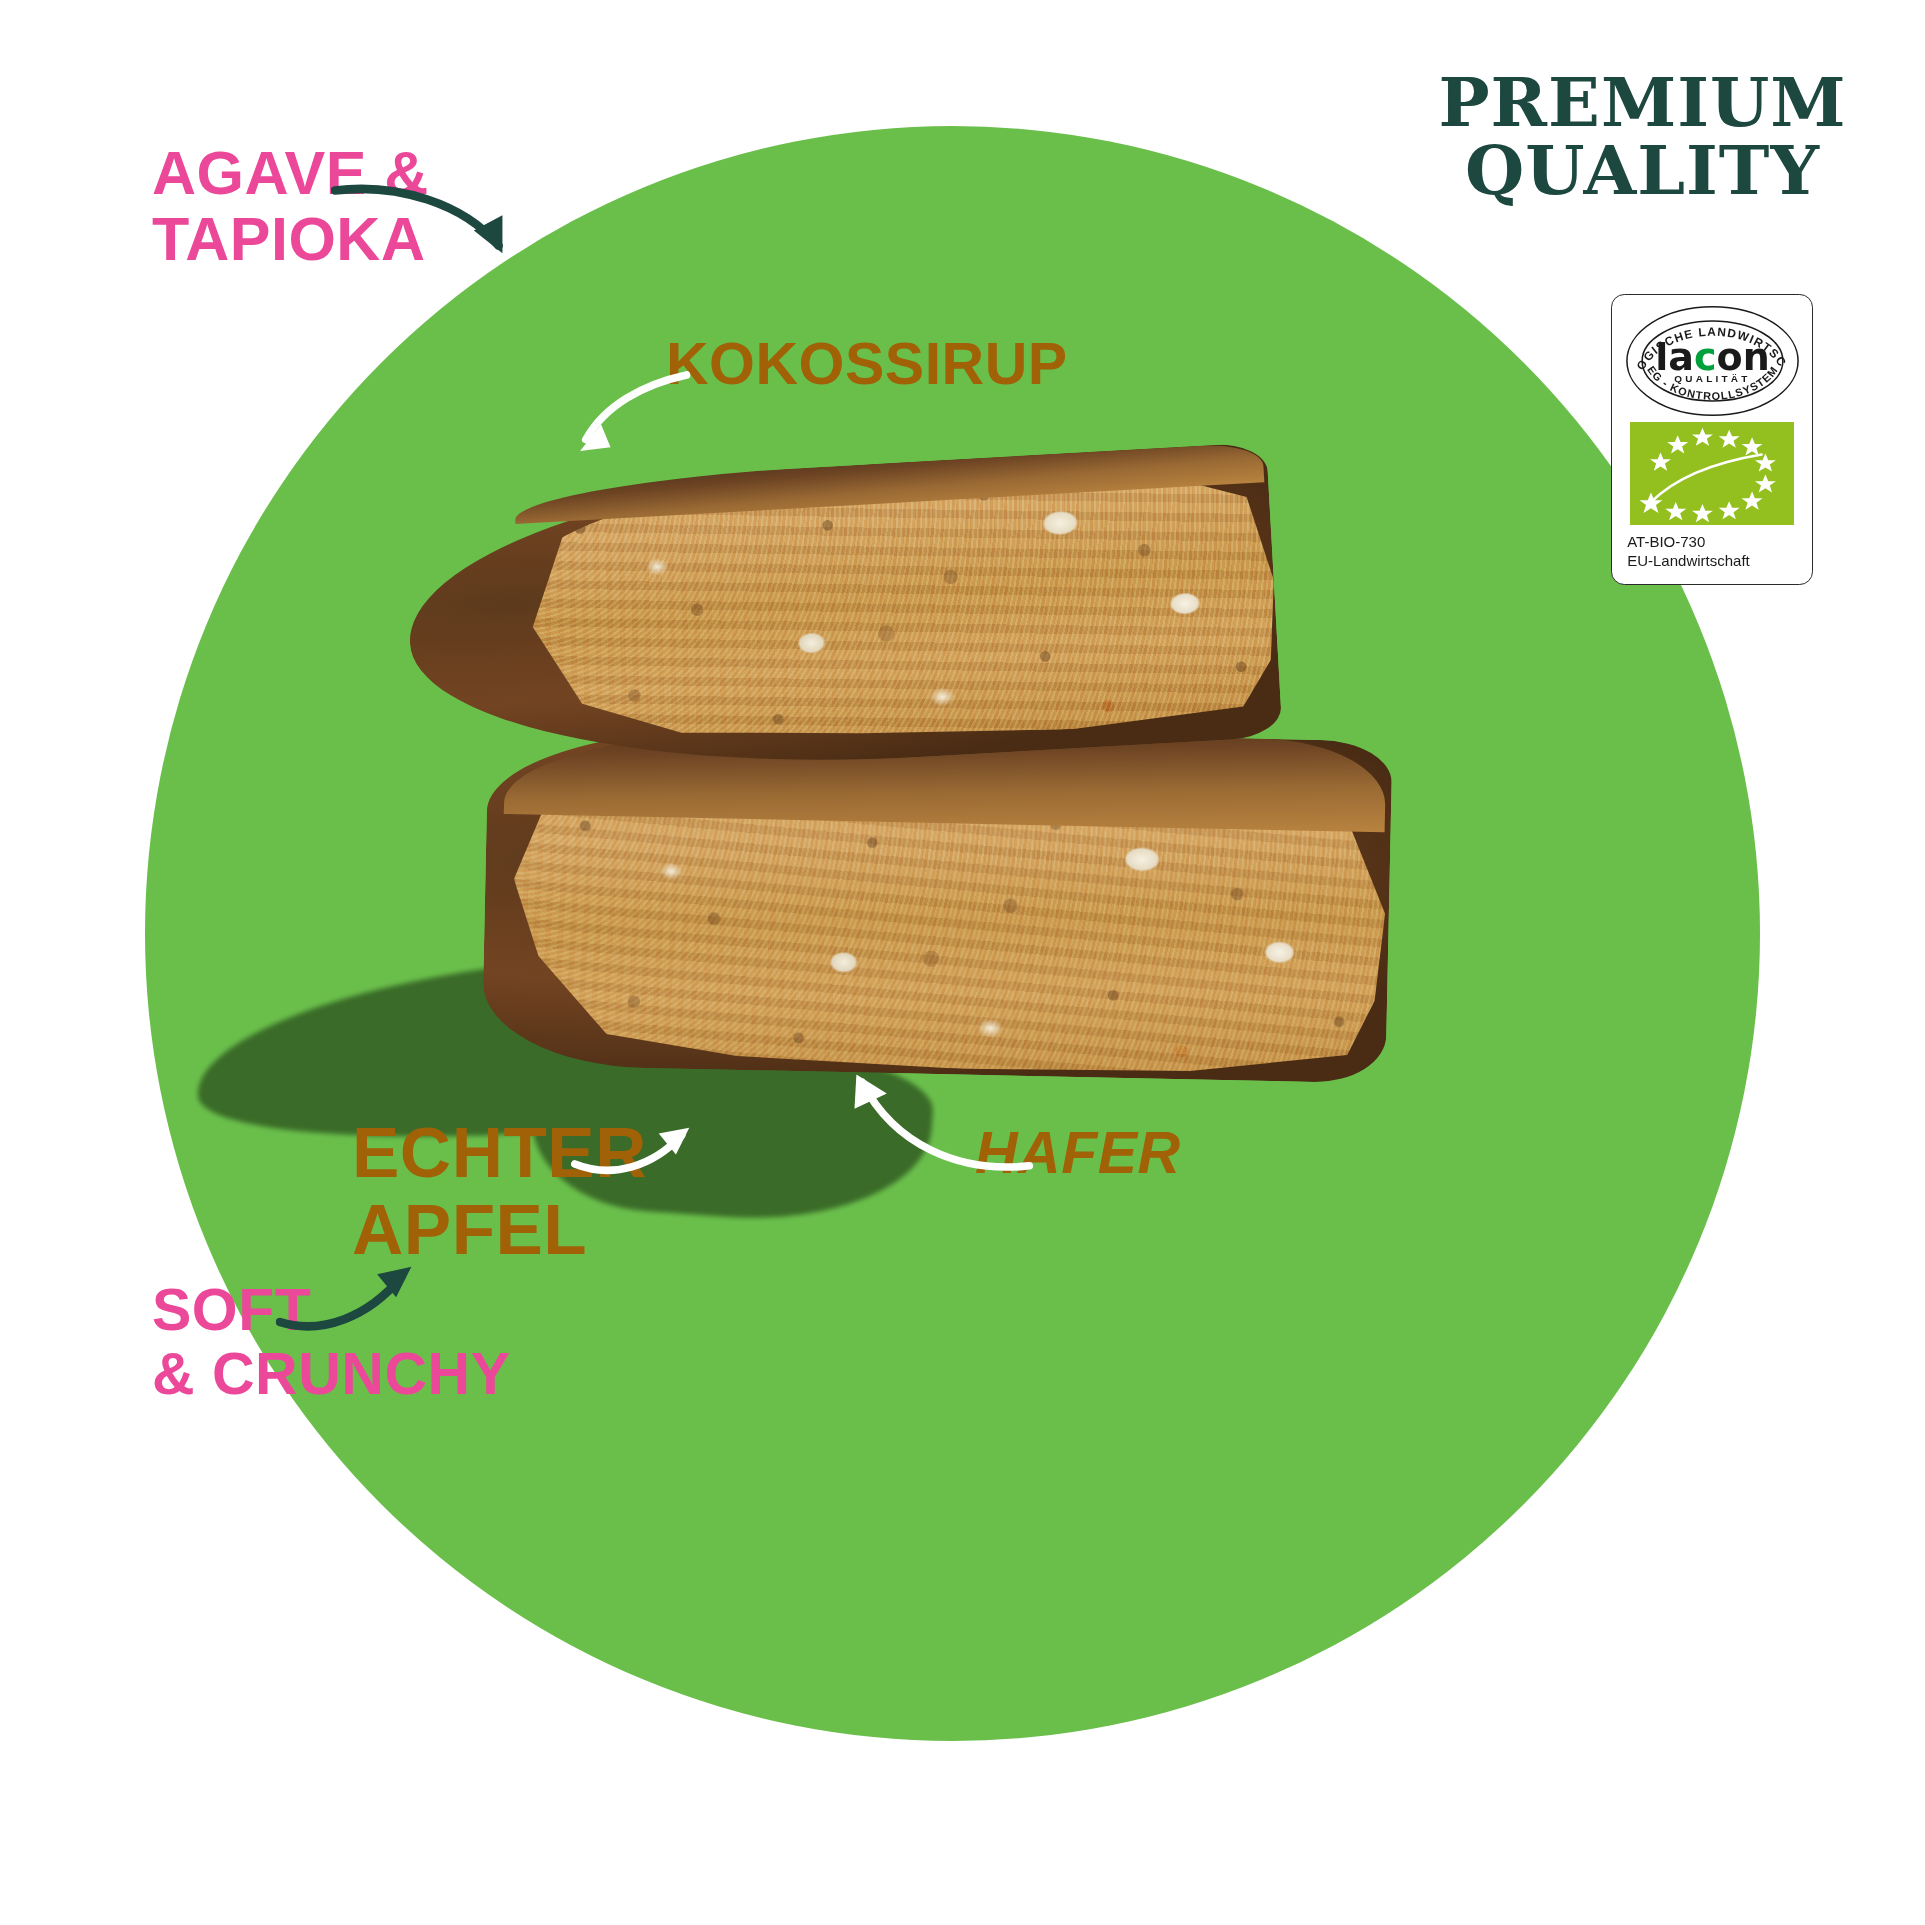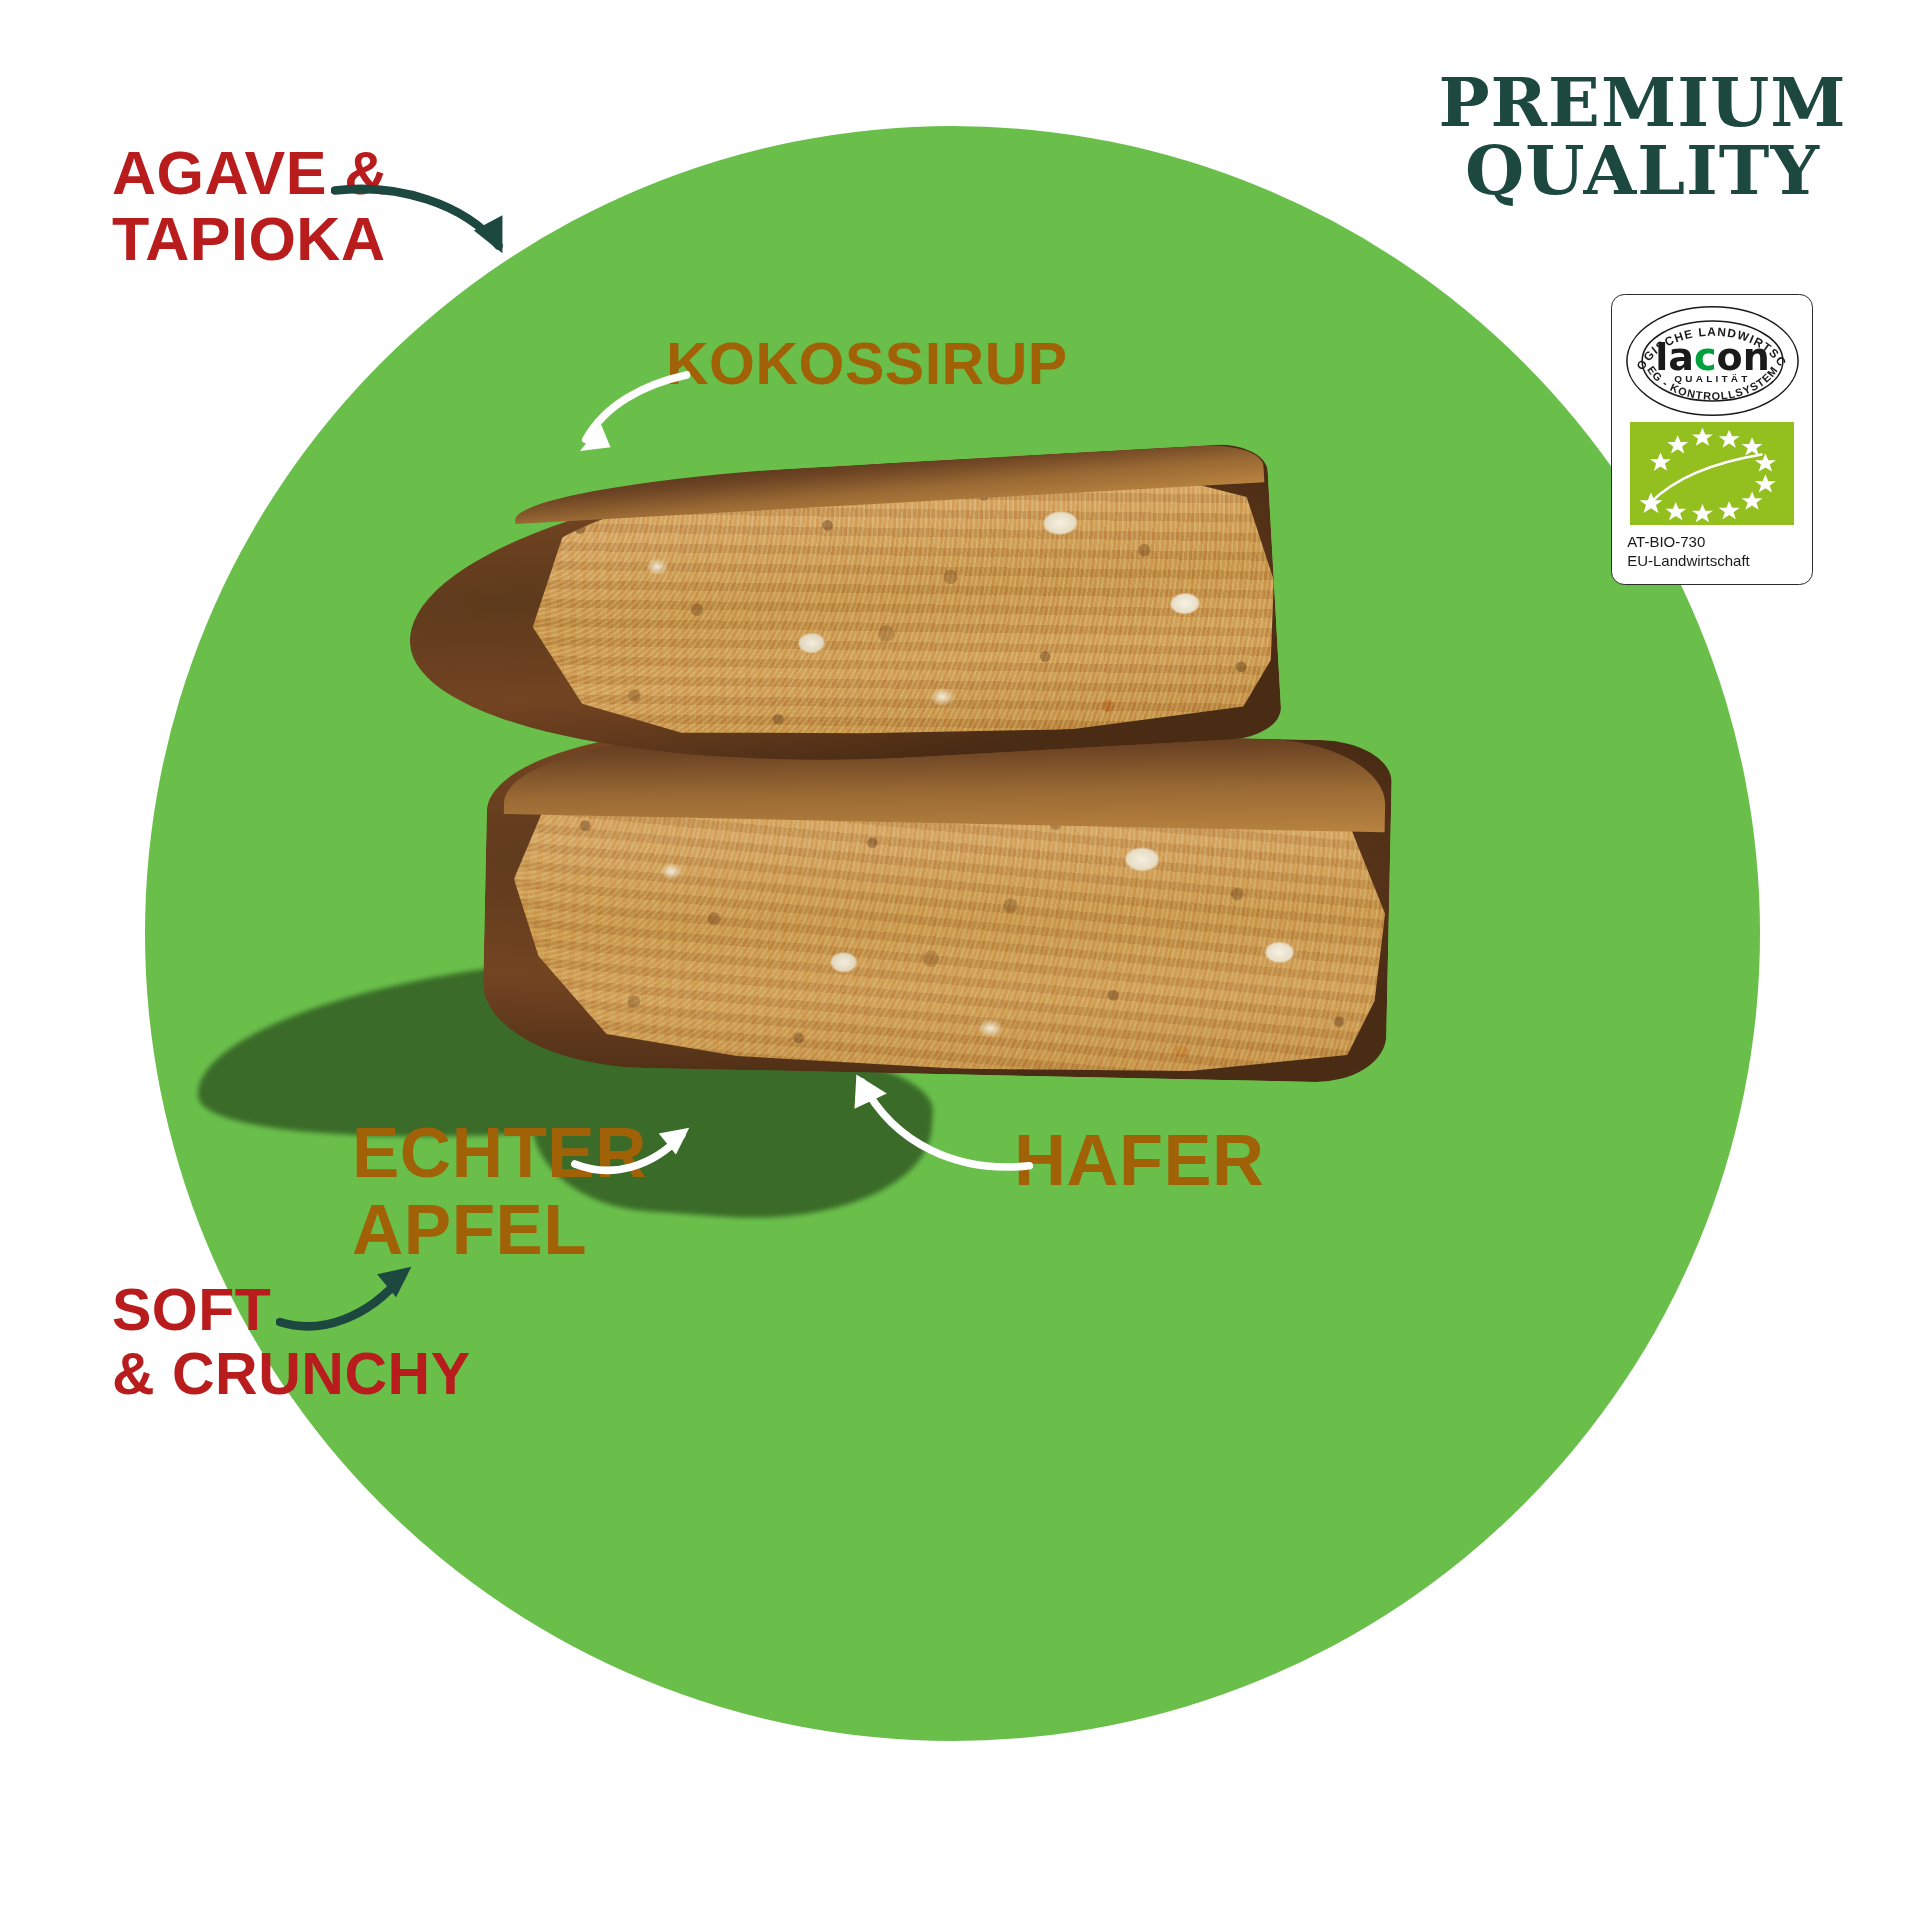--- a/index.html
+++ b/index.html
@@ -129,27 +129,27 @@
 
   
   .label{
     position:absolute;
     font-weight:800;
     letter-spacing:0.5px;
     line-height:1.08;
     white-space:pre-line;
     text-transform:uppercase;
   }
-  .label.dark{ color:#b91c1c; }
+  .label.dark{ color:#ec4899;margin-left:40px; }
   .label.light{ color:#a16207; }
 
   #label-agave   { left:112px; top:141px;  font-size:61px; }
   #label-kokos   { left:666px; top:333px;  font-size:59px; }
   #label-apfel   { left:352px; top:1115px; font-size:71px; }
-  #label-hafer   { left:1014px;top:1122px; font-size:72px; }
+  #label-hafer   { left:975px;top:1122px; font-size:59px;font-style:italic; }
   #label-soft    { left:112px; top:1279px; font-size:59px; }
 
   
   .arrow{ position:absolute; }
   #arrow-agave { left:331px;  top:158px;  width:200px; height:105px; }
   #arrow-kokos { left:563px;  top:369px;  width:133px; height:86px;  }
   #arrow-apfel { left:571px;  top:1120px; width:124px; height:67px;  }
   #arrow-hafer { left:845px;  top:1067px; width:190px; height:114px; }
   #arrow-soft  { left:276px;  top:1259px; width:143px; height:86px;  }
 

